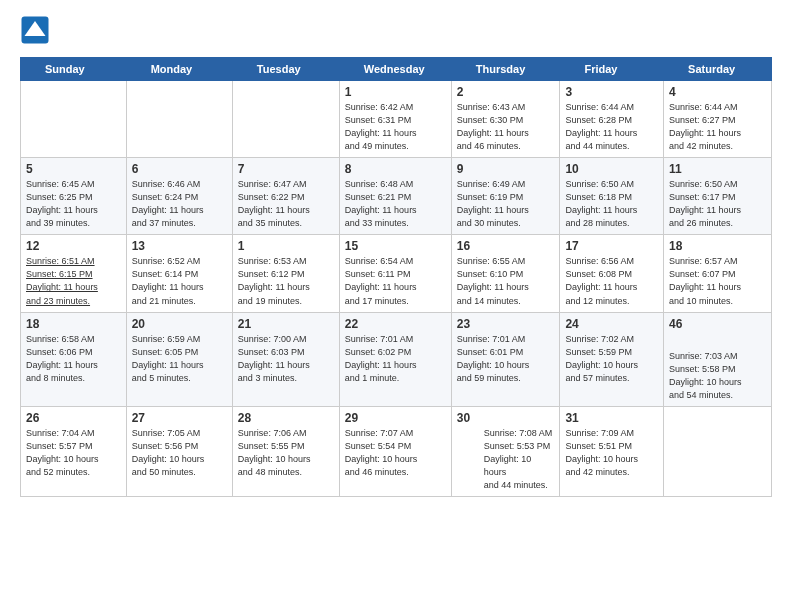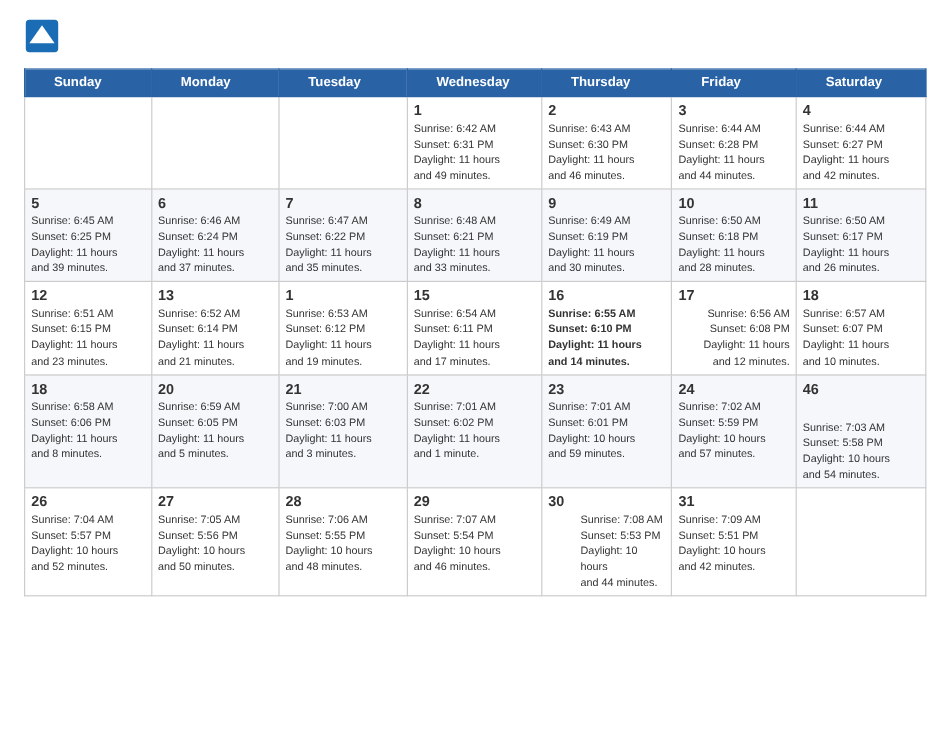--- a/index.html
+++ b/index.html
@@ -207,21 +207,21 @@
             <span class="day-num">11</span>
             <div class="day-info" style="white-space: pre-line;">Sunrise: 6:50 AM
 Sunset: 6:17 PM
 Daylight: 11 hours
 and 26 minutes.</div>
           </td>
         </tr>
         <tr>
           <td>
             <span class="day-num">12</span>
-            <div class="day-info" style="white-space: pre-line;">Sunrise: 6:51 AM
+            <div class="day-info" style="white-space: pre-line; text-decoration: underline;">Sunrise: 6:51 AM
 Sunset: 6:15 PM
 Daylight: 11 hours
 and 23 minutes.</div>
           </td>
           <td>
             <span class="day-num">13</span>
             <div class="day-info" style="white-space: pre-line;">Sunrise: 6:52 AM
 Sunset: 6:14 PM
 Daylight: 11 hours
 and 21 minutes.</div>
@@ -235,28 +235,28 @@
           </td>
           <td>
             <span class="day-num">15</span>
             <div class="day-info" style="white-space: pre-line;">Sunrise: 6:54 AM
 Sunset: 6:11 PM
 Daylight: 11 hours
 and 17 minutes.</div>
           </td>
           <td>
             <span class="day-num">16</span>
-            <div class="day-info" style="white-space: pre-line; font-weight: bold;">Sunrise: 6:55 AM
+            <div class="day-info" style="white-space: pre-line;">Sunrise: 6:55 AM
 Sunset: 6:10 PM
 Daylight: 11 hours
 and 14 minutes.</div>
           </td>
           <td>
             <span class="day-num">17</span>
-            <div class="day-info" style="white-space: pre-line; text-align: right;">Sunrise: 6:56 AM
+            <div class="day-info" style="white-space: pre-line;">Sunrise: 6:56 AM
 Sunset: 6:08 PM
 Daylight: 11 hours
 and 12 minutes.</div>
           </td>
           <td>
             <span class="day-num">18</span>
             <div class="day-info" style="white-space: pre-line;">Sunrise: 6:57 AM
 Sunset: 6:07 PM
 Daylight: 11 hours
 and 10 minutes.</div>

